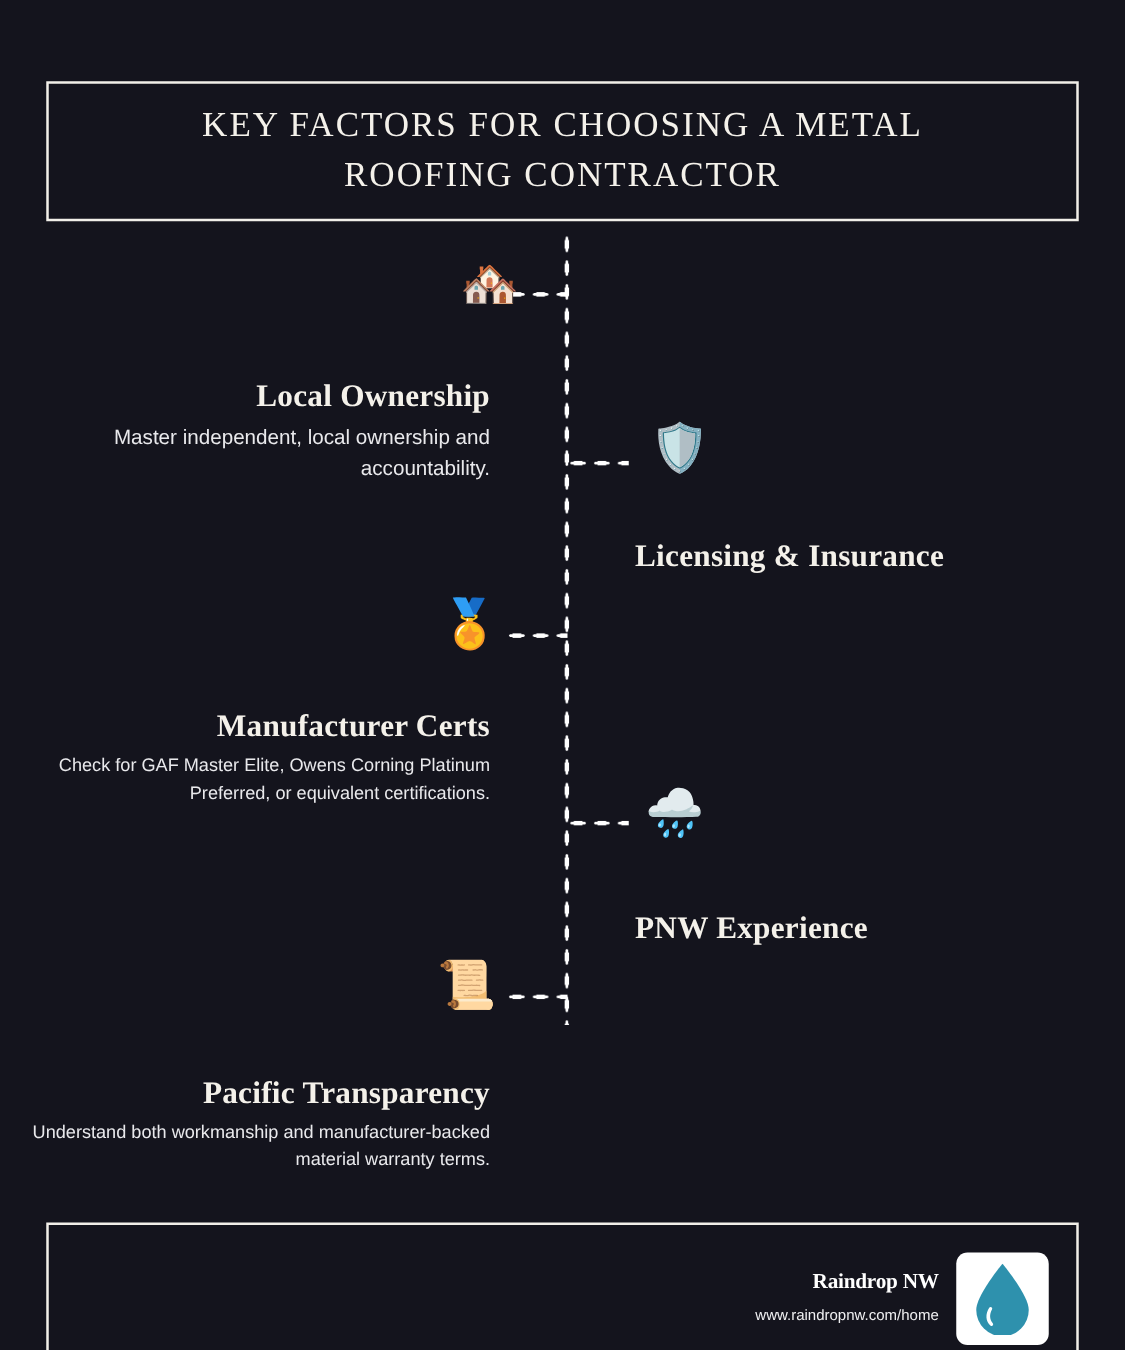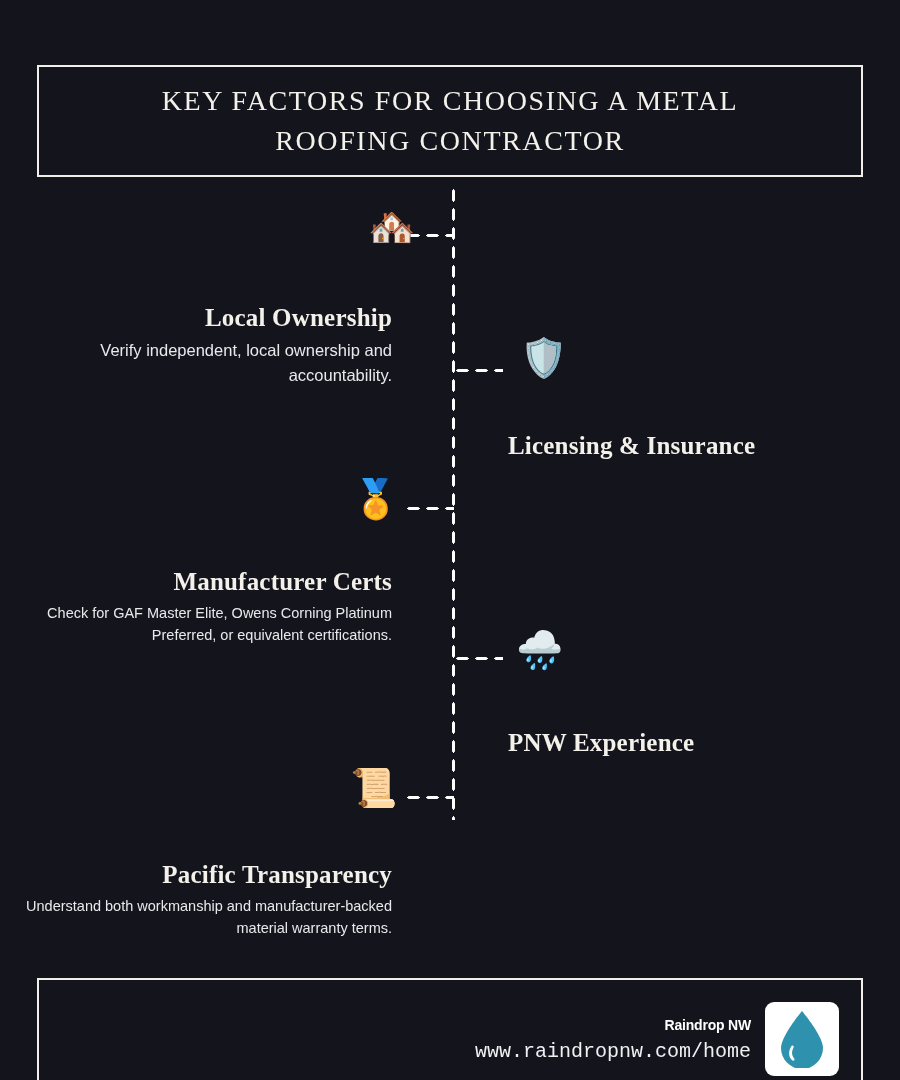--- a/index.html
+++ b/index.html
@@ -119,31 +119,31 @@
     right: 22px;
     top: 22px;
     display: flex;
     align-items: center;
     gap: 14px;
   }
 
   .footer-text { text-align: right; }
 
   .footer-brand {
-    font-family: Liberation Sans, sans-serif;
-    font-size: 14px;
+    font-family: Liberation Serif, serif;
+    font-size: 17px;
     font-weight: bold;
     color: #ffffff;
     letter-spacing: -0.2px;
     line-height: 22px;
   }
 
   .footer-url {
-    font-family: Liberation Mono, monospace;
-    font-size: 20px;
+    font-family: Liberation Sans, sans-serif;
+    font-size: 12px;
     color: #f0f0f2;
     line-height: 26px;
     margin-top: 3px;
   }
 
   .footer-logo {
     width: 74px;
     height: 74px;
     background: #ffffff;
     border-radius: 9px;
@@ -165,21 +165,21 @@
 
   <div class="connector left" style="top:193px;"></div>
   <div class="connector right" style="top:328px;"></div>
   <div class="connector left" style="top:466px;"></div>
   <div class="connector right" style="top:616px;"></div>
   <div class="connector left" style="top:755px;"></div>
 
   <div class="step left" style="top:263px;">
     <div class="step-emoji" style="left:348px; top:-95px;">🏘️</div>
     <div class="step-heading">Local Ownership</div>
-    <div class="step-body">Verify independent, local ownership and accountability.</div>
+    <div class="step-body">Master independent, local ownership and accountability.</div>
   </div>
 
   <div class="step right" style="top:391px;">
     <div class="step-emoji" style="left:12px; top:-92px;">🛡️</div>
     <div class="step-heading">Licensing &amp; Insurance</div>
   </div>
 
   <div class="step left" style="top:527px;">
     <div class="step-emoji" style="left:332px; top:-87px;">🏅</div>
     <div class="step-heading">Manufacturer Certs</div>

